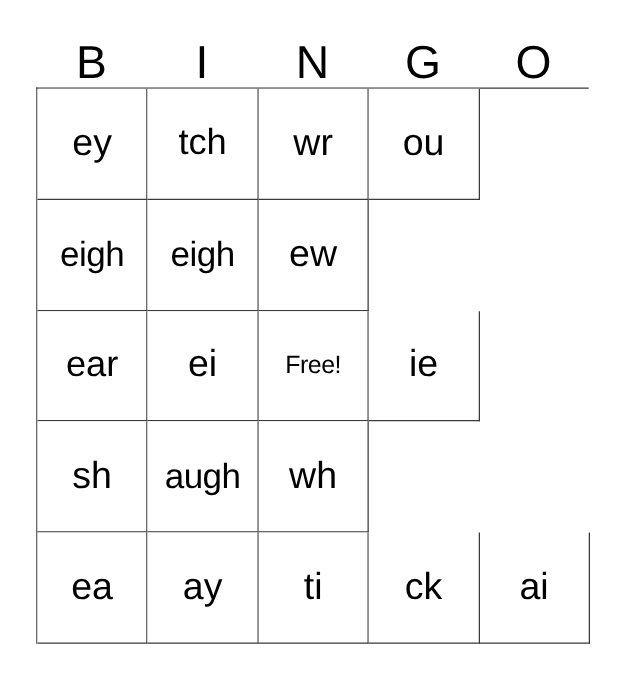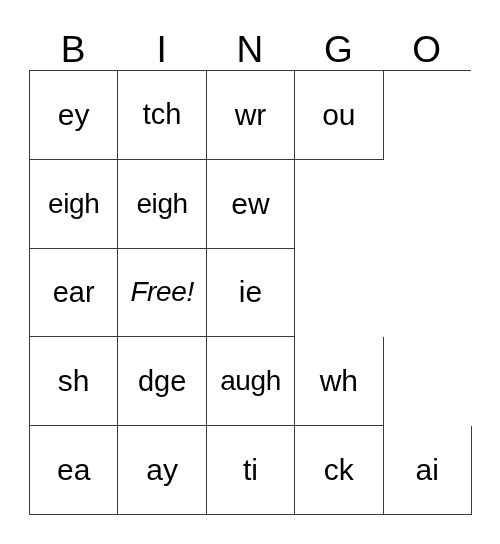--- a/index.html
+++ b/index.html
@@ -72,21 +72,21 @@
     font-size: 30px;
     color: #000000;
     line-height: 1;
     white-space: nowrap;
     display: block;
     text-align: center;
   }
   
   .grid-cell.len3 .cell-text { font-size: 29px; }
   .grid-cell.len4 .cell-text { font-size: 28px; letter-spacing: -0.4px; }
-  .grid-cell.free .cell-text { font-size: 28px; letter-spacing: -0.4px; font-style: italic; }
+  .grid-cell.free .cell-text { font-size: 20px; letter-spacing: -0.4px; }
 </style>
 </head>
 <body>
 
 <div id="bingo-card">
 
   <div id="bingo-header">
     <div class="header-cell">
       <span class="header-letter">B</span>
     </div>
@@ -130,34 +130,34 @@
       </div>
       <div class="grid-cell len2">
         <span class="cell-text">ew</span>
       </div>
     </div>
 
     <div class="grid-row">
       <div class="grid-cell len3">
         <span class="cell-text">ear</span>
       </div>
+      <div class="grid-cell len2">
+        <span class="cell-text">ei</span>
+      </div>
       <div class="grid-cell free">
         <span class="cell-text">Free!</span>
       </div>
       <div class="grid-cell len2">
         <span class="cell-text">ie</span>
       </div>
     </div>
 
     <div class="grid-row">
       <div class="grid-cell len2">
         <span class="cell-text">sh</span>
-      </div>
-      <div class="grid-cell len3">
-        <span class="cell-text">dge</span>
       </div>
       <div class="grid-cell len4">
         <span class="cell-text">augh</span>
       </div>
       <div class="grid-cell len2">
         <span class="cell-text">wh</span>
       </div>
     </div>
 
     <div class="grid-row">

